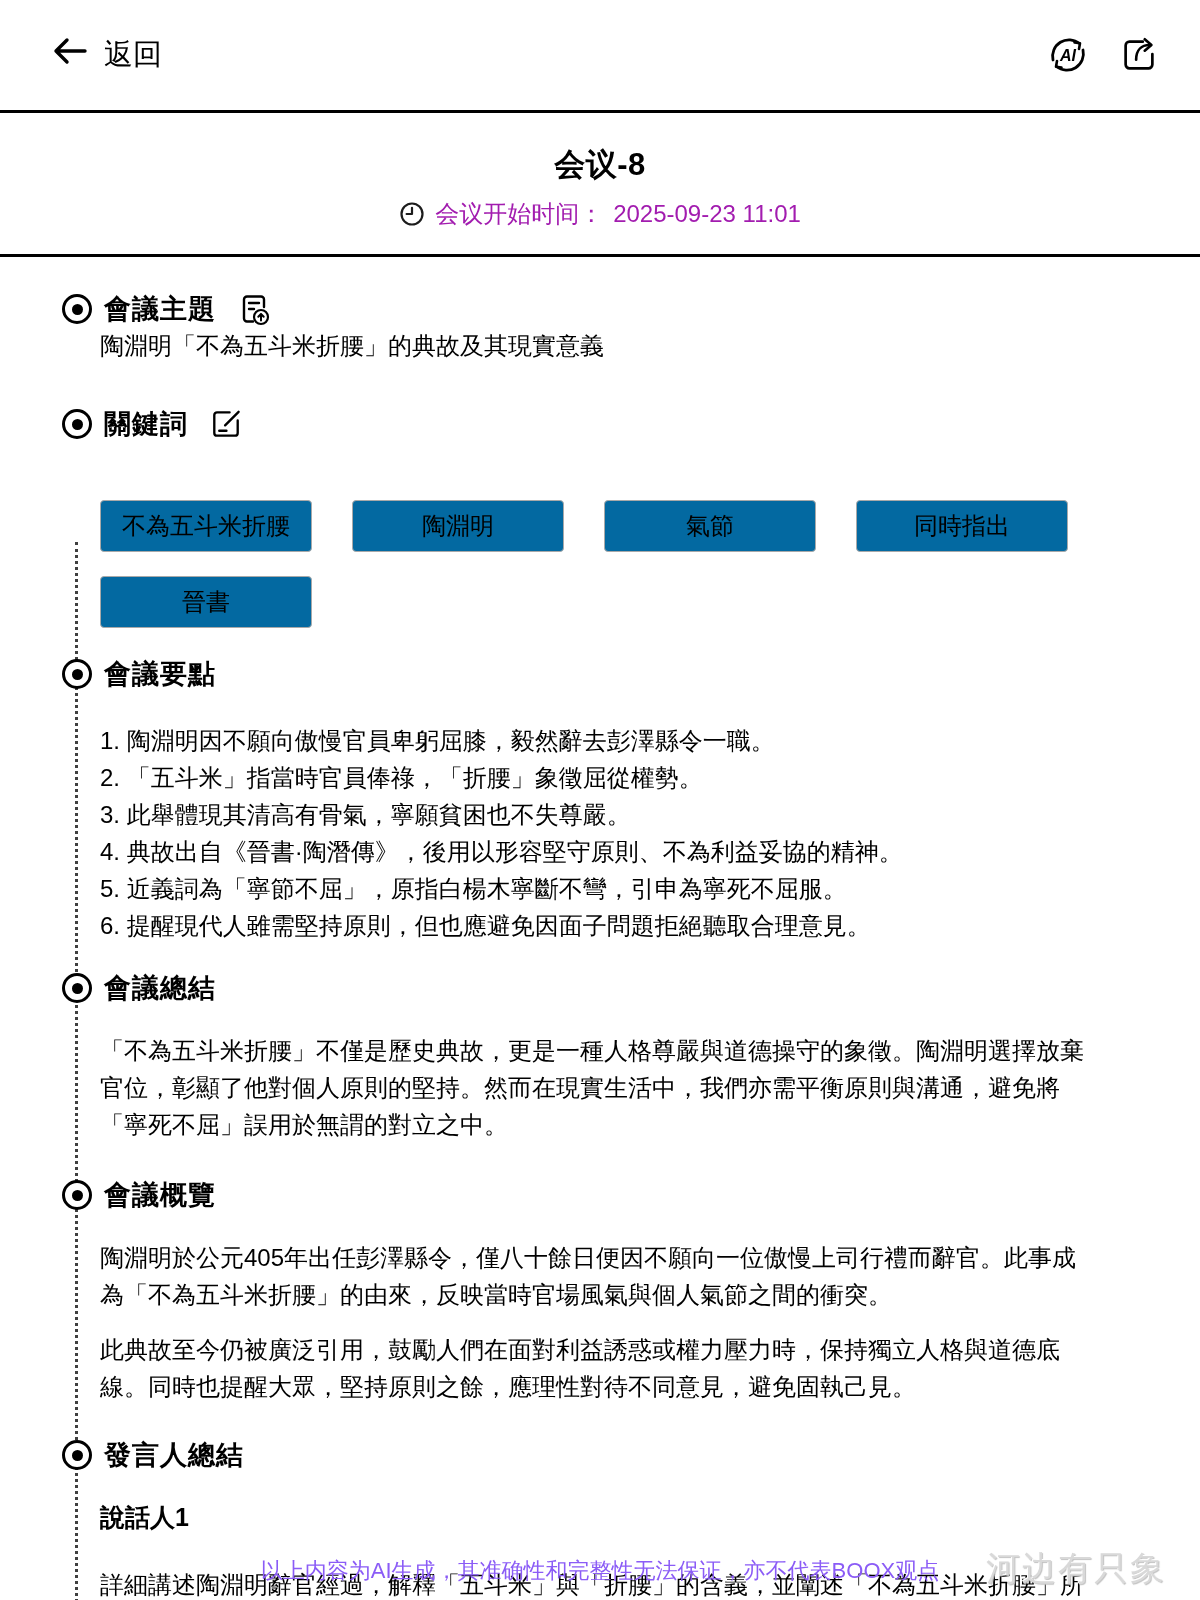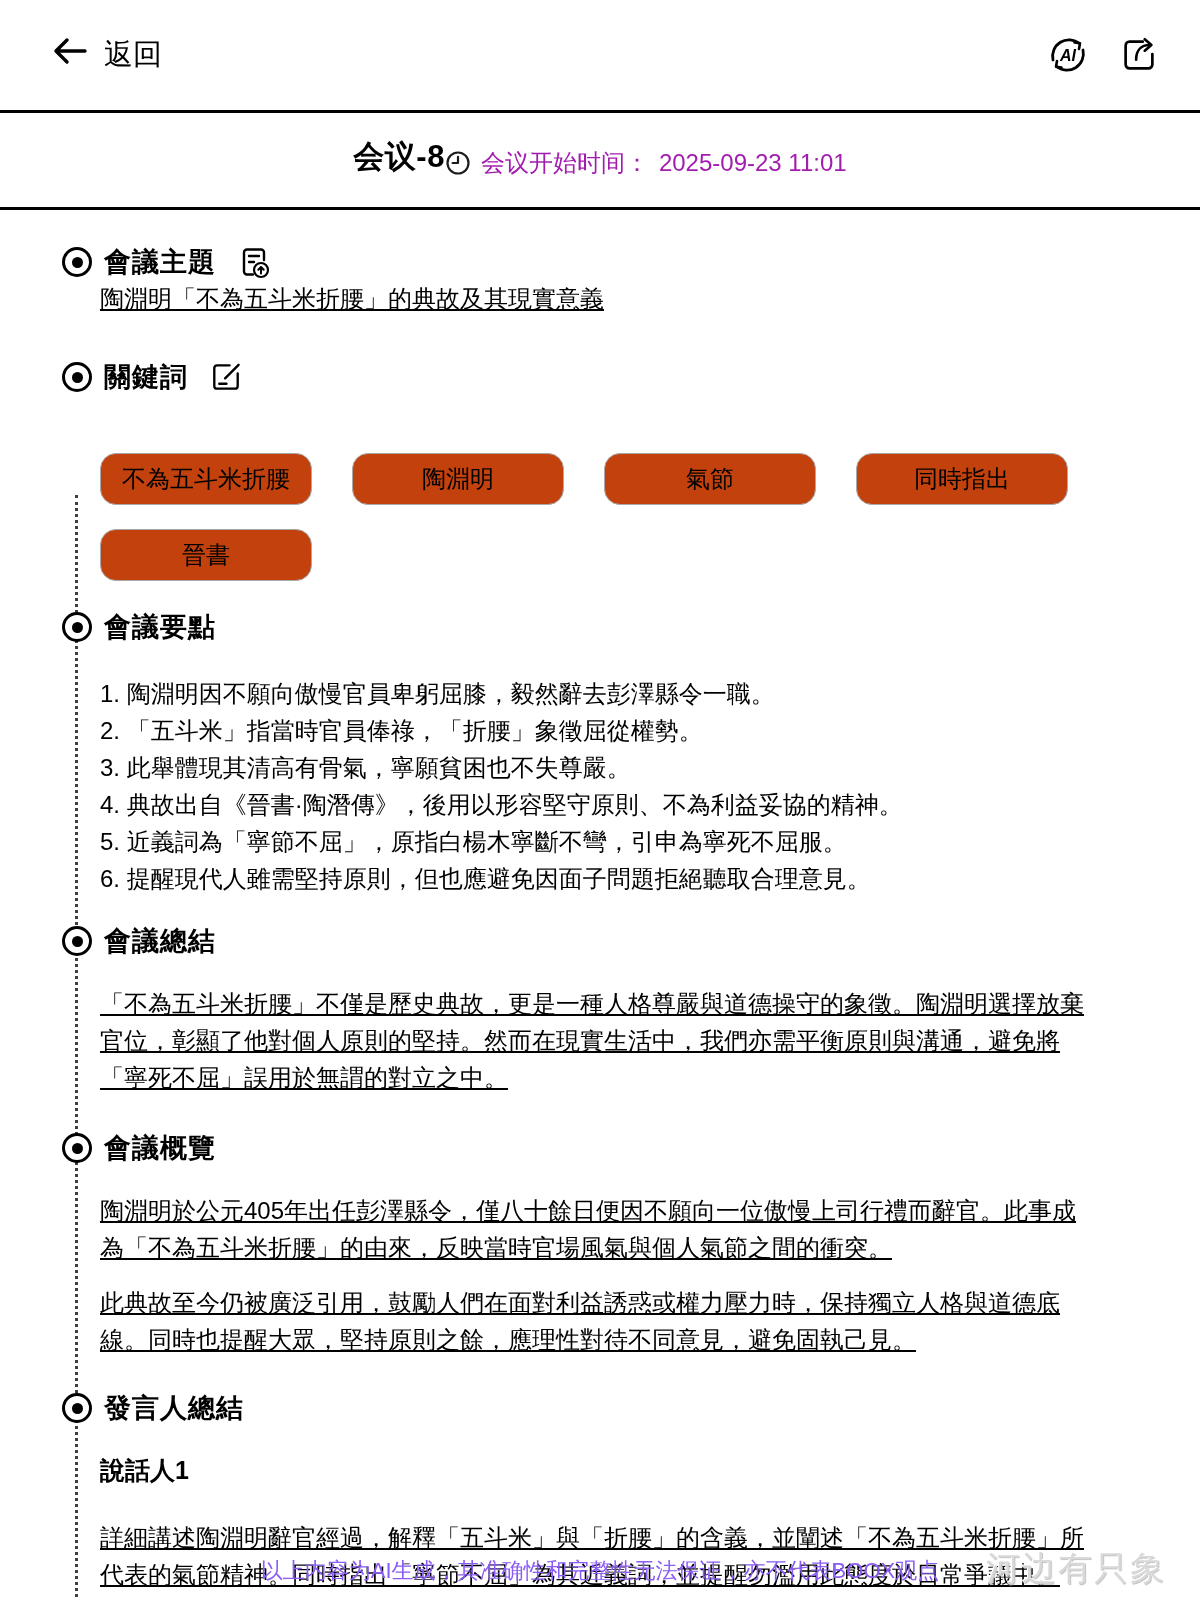--- a/index.html
+++ b/index.html
@@ -18,53 +18,53 @@
     border-bottom:3px solid #000;
     display:flex;align-items:center;justify-content:space-between;
     padding:0 40px 0 52px;box-sizing:border-box;
   }
   .back{display:flex;align-items:flex-start;gap:16px;cursor:pointer;background:none;border:none;padding:0;}
   .back-label{font-size:29px;color:#000;}
   .topbar-actions{display:flex;align-items:center;gap:28px;}
   .iconbtn{background:none;border:none;padding:0;cursor:pointer;display:flex;align-items:flex-start;font-style:italic;}
   
   .title-block{
-    height:97px;border-bottom:3px solid #000;
-    display:flex;flex-direction:row;align-items:center;justify-content:center;
+    height:144px;border-bottom:3px solid #000;
+    display:flex;flex-direction:column;align-items:center;justify-content:center;
     box-sizing:border-box;padding-top:6px;
   }
   .page-title{margin:0 0 12px 0;font-size:31px;font-weight:700;letter-spacing:.5px;}
   .time-row{display:flex;align-items:center;gap:10px;font-size:24px;color:#a21caf;}
   
   .content{position:relative;padding-top:34px;}
   .rail{
     position:absolute;left:75px;top:285px;height:1252px;
     border-left:3px dotted #3f3f3f;width:0;
   }
   .sec{position:relative;}
   .sec-head{display:flex;align-items:center;gap:12px;margin-left:62px;}
   .bullet{
     width:24px;height:24px;border:3px solid #000;border-radius:50%;
     background:#fff;display:flex;align-items:center;justify-content:center;flex:0 0 auto;
   }
   .bullet .dot{width:11px;height:11px;background:#000;border-radius:50%;}
   .sec-title{margin:0;font-size:27px;font-weight:700;letter-spacing:1px;}
   .inline-iconbtn{background:none;border:none;padding:0;margin-left:8px;cursor:pointer;display:flex;align-items:center;}
-  .body-text{margin:0 110px 0 100px;font-size:24px;line-height:37px;text-decoration:underline;}
+  .body-text{margin:0 110px 0 100px;font-size:24px;line-height:37px;}
   
   .sec-topic .sec-head{}
   .topic-content{margin-bottom:42px;}
   .sec-keywords .sec-head{margin-bottom:58px;}
   .chips{
     margin:0 110px 28px 100px;display:flex;flex-wrap:wrap;
     column-gap:40px;row-gap:24px;
   }
   .chip{
     width:212px;height:52px;box-sizing:border-box;
-    border:1px solid #a9a9a9;border-radius:16px;background:#c2410c;
+    border:1px solid #a9a9a9;border-radius:4px;background:#0369a1;
     display:flex;align-items:center;justify-content:center;
     font-size:24px;cursor:pointer;
   }
   .sec-points .sec-head{margin-bottom:30px;}
   .points-list{margin:0 110px 26px 100px;font-size:24px;line-height:37px;}
   .sec-summary .sec-head{margin-bottom:26px;}
   .summary-content{margin-bottom:34px;}
   .sec-overview .sec-head{margin-bottom:26px;}
   .overview-p1{margin-bottom:18px;}
   .overview-p2{margin-bottom:32px;}

